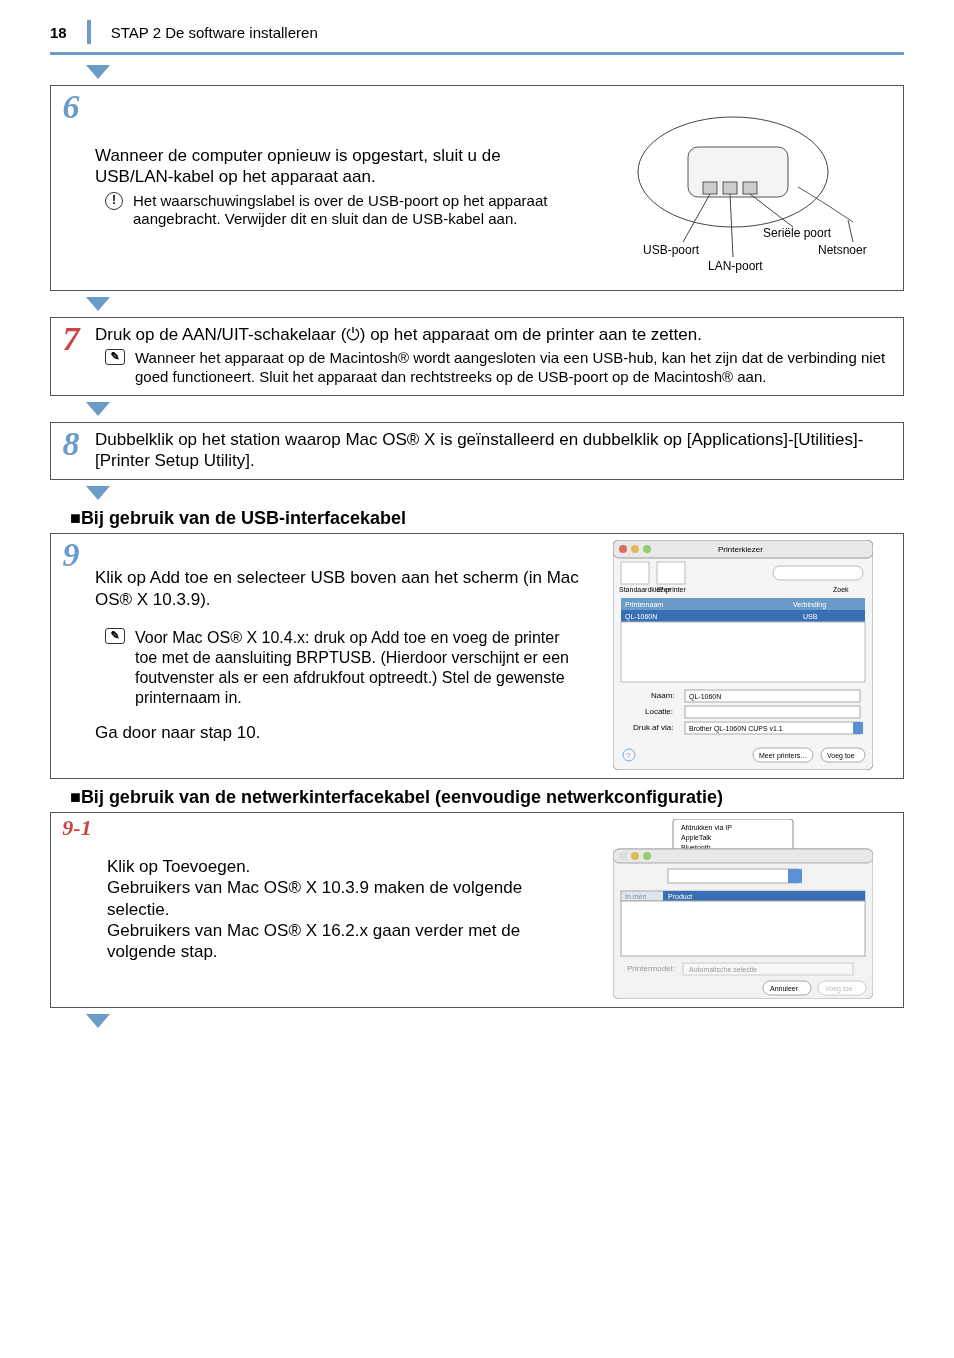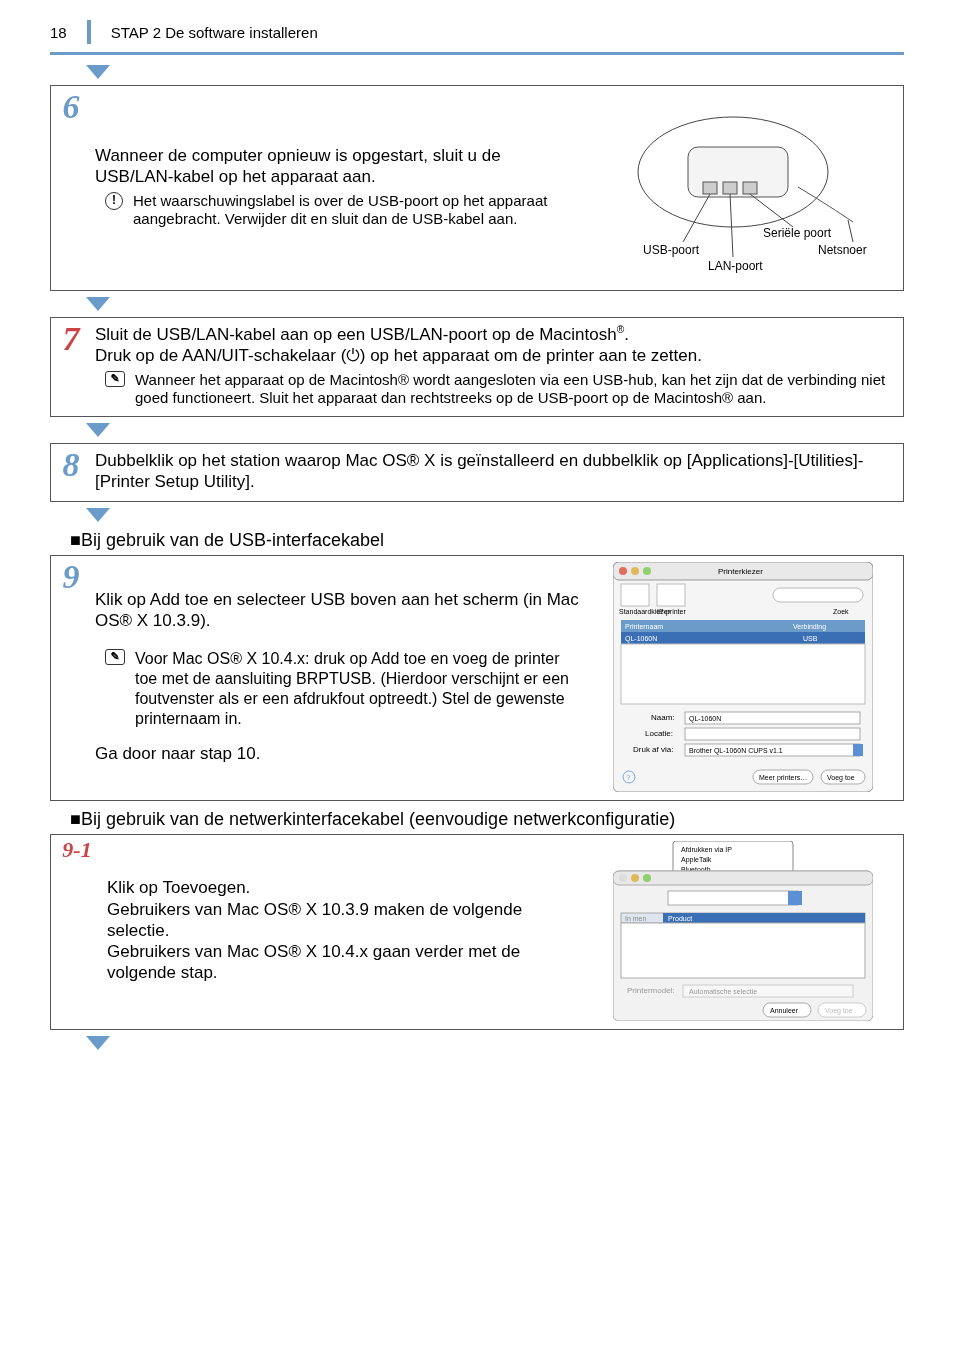--- a/index.html
+++ b/index.html
@@ -1,19 +1,19 @@
 <!DOCTYPE html>
 <html><head>
 <meta charset="utf-8">
 <style>
   * { box-sizing: border-box; margin: 0; padding: 0; }
   body { font-family: Arial, Helvetica, sans-serif; width: 954px; background: #fff; color: #000; }
   .page { padding: 20px 50px 30px 50px; }
   .header-line { display: flex; align-items: center; gap: 20px; font-size: 15px; margin-bottom: 8px; }
-  .pagenum { font-weight: normal; }
+  .pagenum { font-weight: bold; }
   .vbar { width: 4px; height: 24px; background: #6a9bc9; }
   .hline { height: 3px; background: #6a9bc9; margin-bottom: 10px; }
   .arrow-down {
     width: 0; height: 0;
     border-left: 12px solid transparent;
     border-right: 12px solid transparent;
     border-top: 14px solid #6a9bc9;
     margin: 6px 0 6px 36px;
   }
   .step-box {
@@ -57,21 +57,21 @@
     border: 1.5px solid #333;
     border-radius: 50%;
     display:flex; align-items:center; justify-content:center;
     font-size: 12px; font-weight: bold;
     flex-shrink: 0;
     margin-left: 10px;
   }
   .note-icon.square { border-radius: 3px; width:20px; height:16px; font-size:11px; }
   .section-title {
     font-size: 18px;
-    font-weight: normal;
+    font-weight: bold;
     margin: 8px 0 4px 20px;
   }
   .sq { font-family: Arial; }
   sup { font-size: 0.6em; }
   .printer-svg { width: 280px; height: 190px; }
   .dialog-svg { width: 260px; }
 </style>
 </head>
 <body>
 
@@ -116,21 +116,20 @@
         </div>
       </div>
     </div>
   </div>
 
   <div class="arrow-down"></div>
 
   <div class="step-box">
     <div class="step-num red">7</div>
     <div class="step-content">
-      <div><span>Sluit de USB/LAN-kabel aan op een USB/LAN-poort op de Macintosh</span><sup>®</sup>.</div>
       <div>Druk op de AAN/UIT-schakelaar (⏻) op het apparaat om de printer aan te zetten.</div>
       <div class="note">
         <span class="note-icon square">✎</span>
         <span>Wanneer het apparaat op de Macintosh® wordt aangesloten via een USB-hub, kan het zijn dat de verbinding niet goed functioneert. Sluit het apparaat dan rechtstreeks op de USB-poort op de Macintosh® aan.</span>
       </div>
     </div>
   </div>
 
   <div class="arrow-down"></div>
 
@@ -203,21 +202,21 @@
 
   <div class="section-title"><span class="sq">■</span><span>Bij gebruik van de netwerkinterfacekabel (eenvoudige netwerkconfiguratie)</span></div>
 
   <div class="step-box">
     <div class="step-num red small">9-1</div>
     <div class="step-content">
       <div class="step-flex">
         <div class="text-col">
           <div>Klik op Toevoegen.</div>
           <div>Gebruikers van Mac OS® X 10.3.9 maken de volgende selectie.</div>
-          <div>Gebruikers van Mac OS® X 10.4.x gaan verder met de volgende stap.</div>
+          <div>Gebruikers van Mac OS® X 16.2.x gaan verder met de volgende stap.</div>
         </div>
         <div class="img-col">
           <svg class="dialog-svg" viewBox="0 0 260 180">
             <rect x="60" y="0" width="120" height="72" rx="3" fill="#fff" stroke="#888"></rect>
             <text x="68" y="11" font-size="7">Afdrukken via IP</text>
             <text x="68" y="21" font-size="7">AppleTalk</text>
             <text x="68" y="31" font-size="7">Bluetooth</text>
             <text x="68" y="41" font-size="7">Open Directory</text>
             <rect x="60" y="43" width="120" height="10" fill="#3b6fb5"></rect>
             <text x="68" y="51" font-size="7" fill="#fff">Rendezvous</text>

